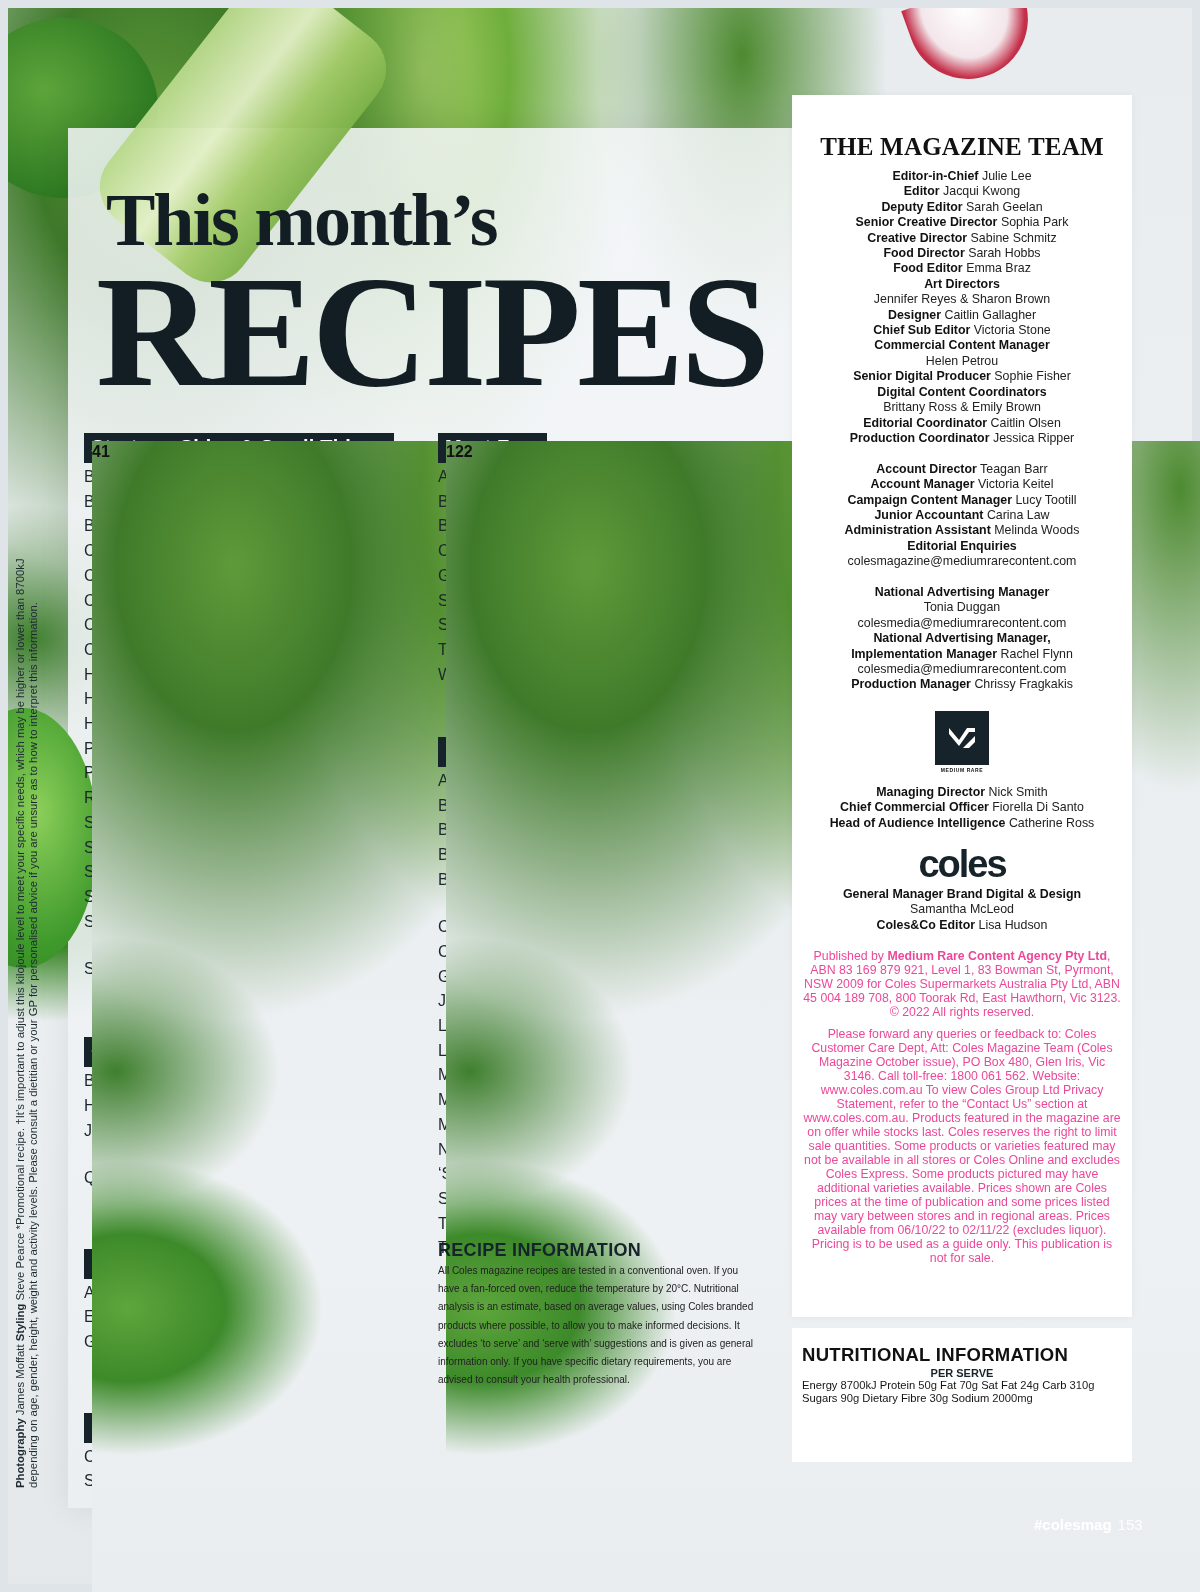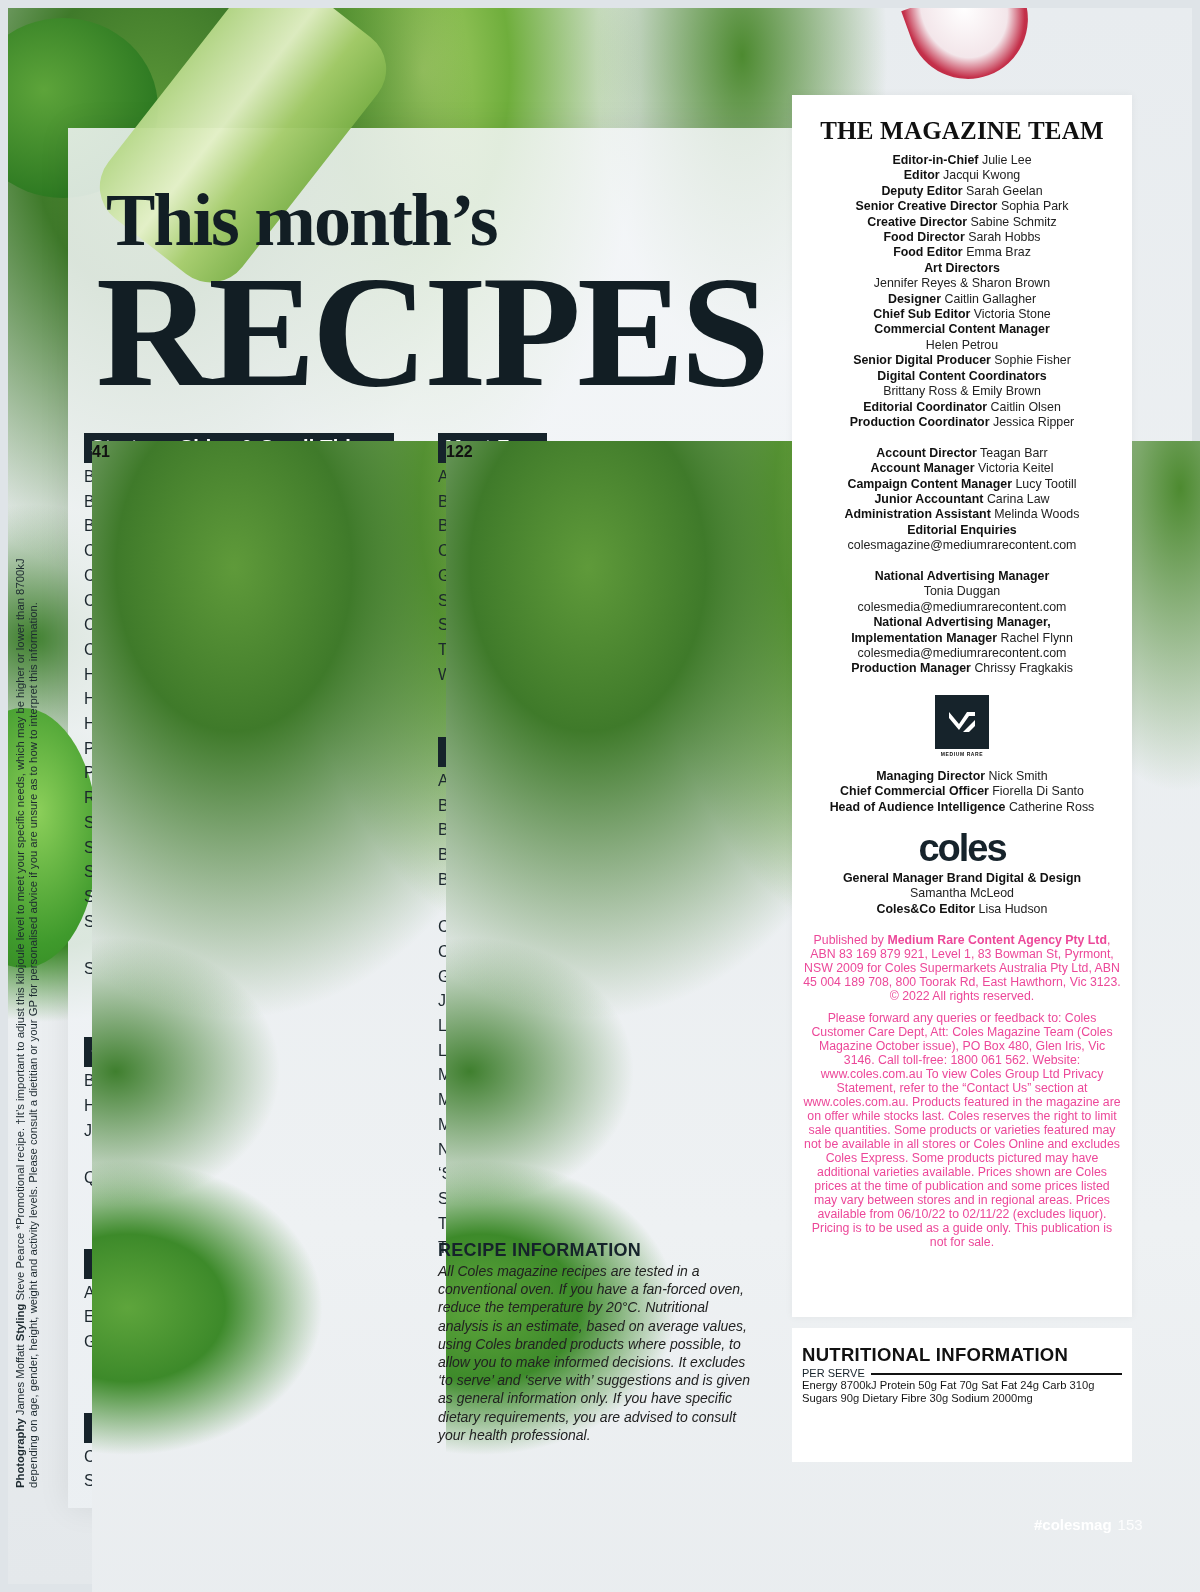--- a/index.html
+++ b/index.html
@@ -79,25 +79,25 @@
   .entry .dots {
     flex: 1 1 auto; overflow: hidden; margin: 0 1px;
     color: #333; font-size: 10px; letter-spacing: 0.5px;
   }
   .entry .dots::before { content: "..................................................................................................................................."; }
   .entry .page { flex: 0 0 auto; font-weight: bold; color: #111; }
   .entry.cont { }
 
   .info { position: absolute; left: 438px; top: 1240px; width: 320px; }
   .info h3 { font-size: 18px; font-weight: bold; letter-spacing: 0.3px; margin-bottom: 1px; }
-  .info p { font-size: 14px; line-height: 18.2px; color: #222; font-style: italic; }
+  .info p { font-size: 10px; line-height: 18.2px; color: #222; }
 
   .team {
     position: absolute; left: 792px; top: 95px; width: 340px; height: 1222px;
-    background: #fff; text-align: center; padding-top: 22px;
+    background: #fff; text-align: center; padding-top: 38px;
     box-shadow: 0 0 8px rgba(0,0,0,0.05);
   }
   .team h2 {
     font-family: "Liberation Serif", serif; font-weight: bold;
     font-size: 25px; letter-spacing: 0.2px; color: #111; margin-bottom: 8px;
   }
   .credit { font-size: 12.4px; line-height: 15.4px; color: #222; }
   .credit b { font-weight: bold; color: #111; }
   .gap { height: 15.4px; }
   .mr-logo {
@@ -111,21 +111,21 @@
   }
   .legal { font-size: 12.3px; line-height: 14px; color: #ec4899; padding: 0 10px; }
   .legal b { font-weight: bold; }
 
   .nutri {
     position: absolute; left: 792px; top: 1328px; width: 340px; height: 134px;
     background: #fff; padding: 16px 10px 0 10px;
   }
   .nutri h3 { font-size: 18.5px; font-weight: bold; letter-spacing: 0.3px; color: #111; }
   .nutri p { font-size: 13.2px; line-height: 17.6px; color: #222; }
-  .per-serve { display: flex; align-items: center; font-size: 11px; font-weight: normal; margin-top: 2px; line-height: 11px; }
+  .per-serve { display: flex; align-items: center; font-size: 11px; font-weight: bold; margin-top: 2px; line-height: 11px; flex-direction: column; }
   .per-serve .rule { flex: 1; height: 2px; background: #111; margin-left: 6px; }
   .per-values { font-size: 11.2px; line-height: 12.5px; color: #222; }
   .per-values b { font-weight: normal; color: #111; }
 
   .side-note {
     position: absolute; left: 14px; top: 1488px;
     transform: rotate(-90deg); transform-origin: left top;
     width: 940px; font-size: 11.3px; line-height: 13.4px; color: #1d2a30;
   }
   .side-note b { font-weight: bold; }

